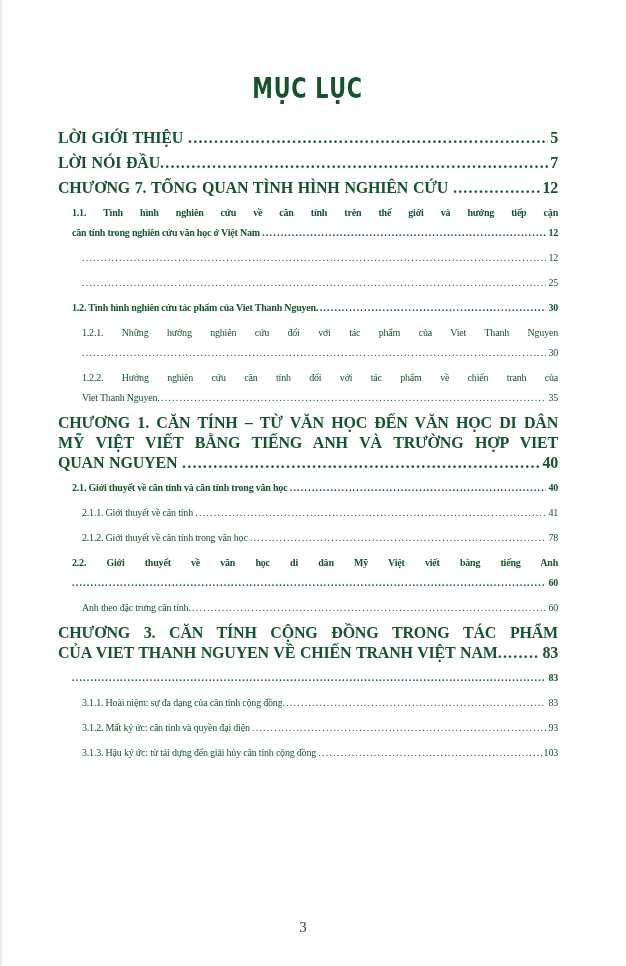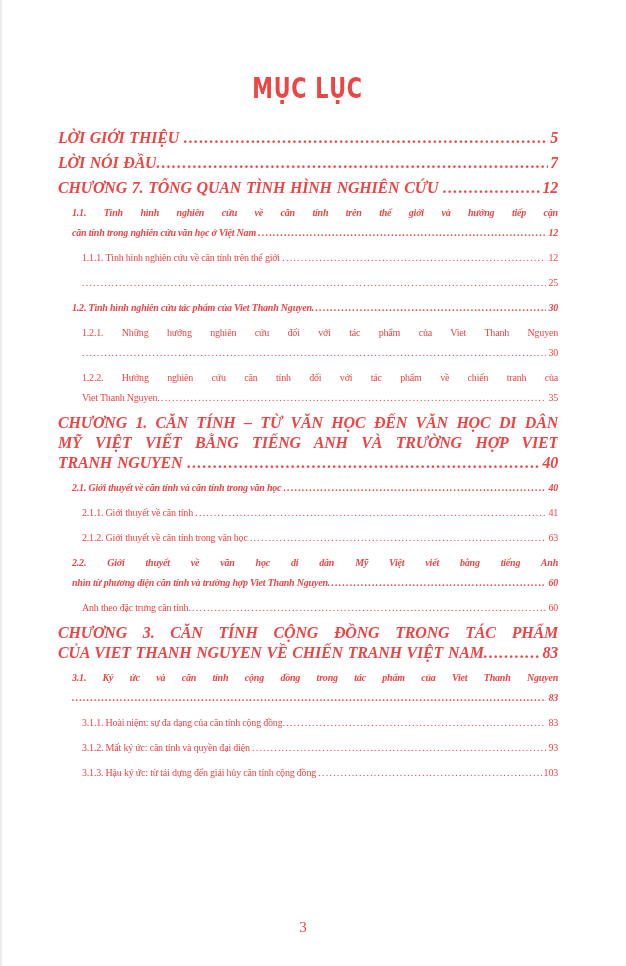--- a/index.html
+++ b/index.html
@@ -2,21 +2,21 @@
 <html><head>
 <meta charset="utf-8">
 <style>
   html,body{margin:0;padding:0;background:#e8e8e8;}
   .page{
     position:relative;
     width:626px;height:966px;
     background:#ffffff;
     overflow:hidden;
     font-family:"Liberation Serif","DejaVu Serif",serif;
-    color:#ef4444;
+    color:#14532d;
   }
   .page::before{ 
     content:"";
     position:absolute;left:0;top:0;bottom:0;width:3px;
     background:linear-gradient(to right, rgba(0,0,0,0.10), rgba(0,0,0,0));
     pointer-events:none;
   }
   .content{
     position:absolute;top:0;left:0;right:0;
     padding:72px 68px 0 58px;
@@ -30,21 +30,21 @@
     display:inline-block;
     font-family:"DejaVu Sans","Liberation Sans",sans-serif;
     font-weight:bold;
     font-size:28px;
     letter-spacing:1px;
     transform:scaleX(0.74);
     transform-origin:center;
     white-space:nowrap;
   }
   .entry{margin-bottom:5px;font-size:10px;letter-spacing:-0.2px;}
-  .entry.b{font-weight:bold;font-style:italic;}
+  .entry.b{font-weight:bold;}
   .entry.l0{padding-left:0;font-size:16px;word-spacing:1px;}
   .entry.l1{padding-left:14px;}
   .entry.l2{padding-left:24px;}
   .line{line-height:20px;height:20px;overflow:hidden;}
   .line.j{
     text-align:justify;
     text-align-last:justify;
     white-space:nowrap;
   }
   .line.flexline{display:flex;align-items:baseline;}
@@ -100,21 +100,20 @@
         <div class="entry l1 b">
           <div class="line j">1.1. Tình hình nghiên cứu về căn tính trên thế giới và hướng tiếp cận</div>
           <div class="line flexline">
             <span class="t">căn tính trong nghiên cứu văn học ở Việt Nam </span>
             <span class="leader"></span>
             <span class="pg">12</span>
           </div>
         </div>
         <div class="entry l2">
           <div class="line flexline">
-            <span class="t">1.1.1. Tình hình nghiên cứu về căn tính trên thế giới </span>
             <span class="leader"></span>
             <span class="pg">12</span>
           </div>
         </div>
         <div class="entry l2">
           <div class="line flexline">
             <span class="t"></span>
             <span class="leader"></span>
             <span class="pg">25</span>
           </div>
@@ -139,21 +138,21 @@
           <div class="line flexline">
             <span class="t">Viet Thanh Nguyen</span>
             <span class="leader"></span>
             <span class="pg">35</span>
           </div>
         </div>
         <div class="entry l0 b">
           <div class="line j">CHƯƠNG 1. CĂN TÍNH – TỪ VĂN HỌC ĐẾN VĂN HỌC DI DÂN</div>
           <div class="line j">MỸ VIỆT VIẾT BẰNG TIẾNG ANH VÀ TRƯỜNG HỢP VIET</div>
           <div class="line flexline">
-            <span class="t">TRANH NGUYEN </span>
+            <span class="t">QUAN NGUYEN </span>
             <span class="leader"></span>
             <span class="pg">40</span>
           </div>
         </div>
         <div class="entry l1 b">
           <div class="line flexline">
             <span class="t">2.1. Giới thuyết về căn tính và căn tính trong văn học </span>
             <span class="leader"></span>
             <span class="pg">40</span>
           </div>
@@ -162,48 +161,46 @@
           <div class="line flexline">
             <span class="t">2.1.1. Giới thuyết về căn tính </span>
             <span class="leader"></span>
             <span class="pg">41</span>
           </div>
         </div>
         <div class="entry l2">
           <div class="line flexline">
             <span class="t">2.1.2. Giới thuyết về căn tính trong văn học </span>
             <span class="leader"></span>
-            <span class="pg">63</span>
+            <span class="pg">78</span>
           </div>
         </div>
         <div class="entry l1 b">
           <div class="line j">2.2. Giới thuyết về văn học di dân Mỹ Việt viết bằng tiếng Anh</div>
           <div class="line flexline">
-            <span class="t">nhìn từ phương diện căn tính và trường hợp Viet Thanh Nguyen</span>
             <span class="leader"></span>
             <span class="pg">60</span>
           </div>
         </div>
         <div class="entry l2">
           <div class="line flexline">
             <span class="t">Anh theo đặc trưng căn tính</span>
             <span class="leader"></span>
             <span class="pg">60</span>
           </div>
         </div>
         <div class="entry l0 b">
           <div class="line j">CHƯƠNG 3. CĂN TÍNH CỘNG ĐỒNG TRONG TÁC PHẨM</div>
           <div class="line flexline">
             <span class="t">CỦA VIET THANH NGUYEN VỀ CHIẾN TRANH VIỆT NAM</span>
             <span class="leader"></span>
             <span class="pg">83</span>
           </div>
         </div>
         <div class="entry l1 b">
-          <div class="line j">3.1. Ký ức và căn tính cộng đồng trong tác phẩm của Viet Thanh Nguyen</div>
           <div class="line flexline">
             <span class="leader"></span>
             <span class="pg">83</span>
           </div>
         </div>
         <div class="entry l2">
           <div class="line flexline">
             <span class="t">3.1.1. Hoài niệm: sự đa dạng của căn tính cộng đồng</span>
             <span class="leader"></span>
             <span class="pg">83</span>

